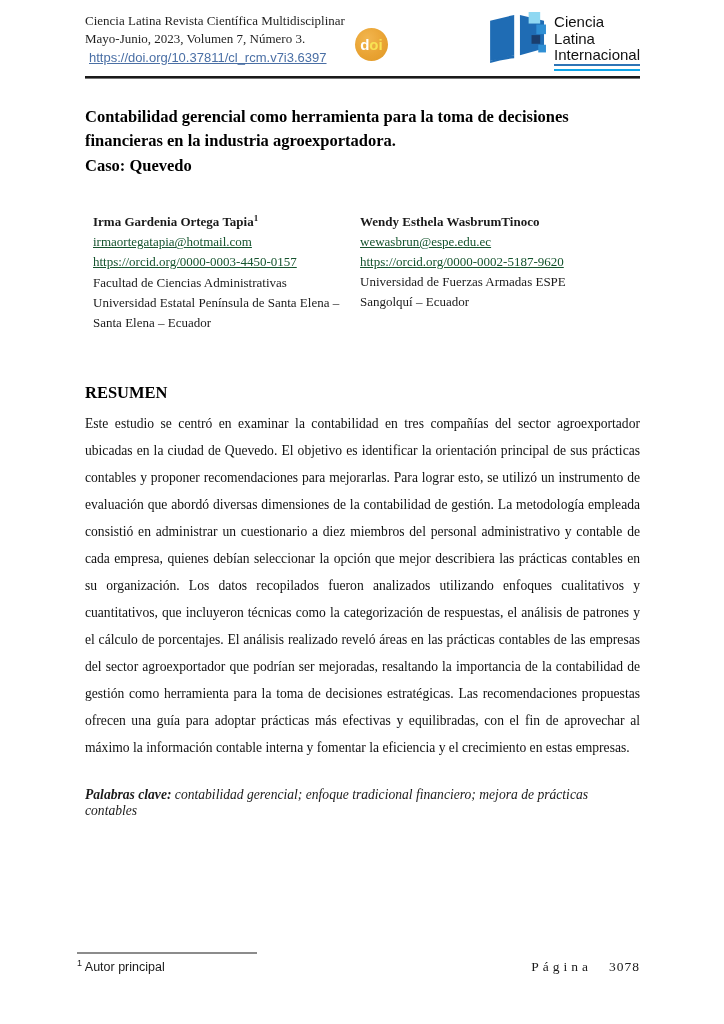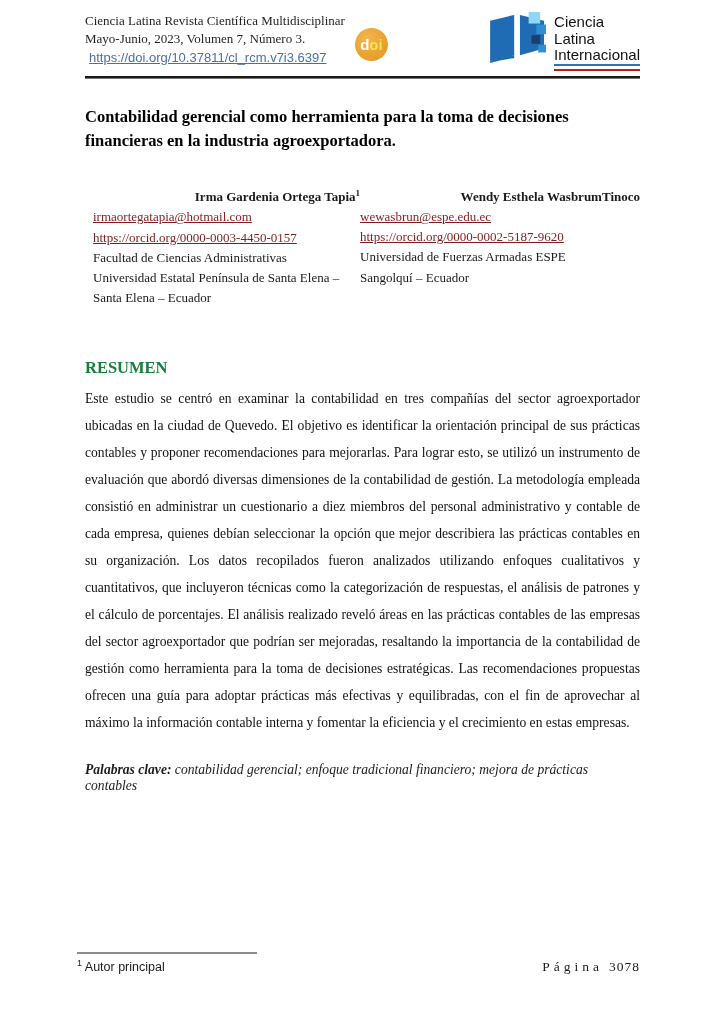--- a/index.html
+++ b/index.html
@@ -40,48 +40,48 @@
     flex: 0 0 auto;
   }
   .doi-badge .d { color: #ffffff; }
   .doi-badge .oi { color: #f8e253; }
 
   .logo { margin-left: auto; display: flex; align-items: flex-start; }
   .logo-book { flex: 0 0 auto; margin-right: 4px; }
   .logo-text {
     font-family: "Liberation Sans", sans-serif;
     font-size: 15px; line-height: 1.1; color: #111111;
-    border-bottom: 2px solid #b91c1c;
+    border-bottom: 2px solid #0ea5e9;
     padding-bottom: 3px;
     margin-top: 2px;
   }
   .logo-text .l3 { border-bottom: 2px solid #2e75b6; display: inline-block; }
 
   .header-rule {
     margin-top: 5px;
     height: 3px;
     background: linear-gradient(#1a1a1a 0 70%, #777 70% 100%);
   }
 
   
   .title-block { margin-top: 26px; font-weight: bold; font-size: 16.5px; line-height: 1.5; color: #000000; }
 
   
   .authors { display: flex; margin-top: 33px; padding-left: 8px; font-size: 13px; line-height: 1.55; }
   .author-col-left { flex: 0 0 267px; }
   .author-col-right { flex: 1 1 auto; }
-  .author-name { font-weight: bold; text-align: right; }
+  .author-name { font-weight: bold; }
   .author-name sup { font-size: 9px; }
   .author-link {
-    color: #7f1d1d; text-decoration: underline; display: inline-block;
+    color: #14532d; text-decoration: underline; display: inline-block;
   }
   .affil { color: #1a1a1a; }
 
   
-  .resumen-heading { margin-top: 50px; font-weight: bold; font-size: 16.5px; color: #15803d; }
+  .resumen-heading { margin-top: 50px; font-weight: bold; font-size: 16.5px; color: #000000; }
   .abstract {
     margin-top: 7px;
     font-size: 13.6px;
     line-height: 27px;
     text-align: justify;
     color: #111;
   }
   .keywords { margin-top: 26px; font-size: 13.6px; font-style: italic; font-family: Liberation Serif, serif; }
   .keywords .label { font-weight: bold; }
 
@@ -89,21 +89,21 @@
   .footnote-block { position: absolute; left: 77px; top: 916px; width: 555px; margin-top: 36px; }
   .footnote-rule { width: 180px; border-top: 2px solid #8c8c8c; margin-bottom: 4px; }
   .footnote-text { font-family: "Liberation Sans", sans-serif; font-size: 12.5px; color: #1a1a1a; }
   .footnote-text sup { font-size: 9px; }
 
   
   .page-footer {
     position: absolute; right: 84px; top: 959px;
     font-size: 13.5px; color: #1a1a1a;
   }
-  .page-footer .pg-label { letter-spacing: 4px; margin-right: 6px; }
+  .page-footer .pg-label { letter-spacing: 4px; margin-right: 17px; }
   .page-footer .pg-num { letter-spacing: 1px; }
 </style>
 </head>
 <body>
 
 <div class="page">
 
   <div class="header">
     <div class="header-left">
       <div>Ciencia Latina Revista Científica Multidisciplinar</div>
@@ -130,20 +130,21 @@
         <div class="l1">Ciencia</div>
         <div class="l2">Latina</div>
         <div><span class="l3">Internacional</span></div>
       </span>
     </div>
   </div>
   <div class="header-rule"></div>
 
   <div class="title-block">
     <div>Contabilidad gerencial como herramienta para la toma de decisiones financieras en la industria agroexportadora.</div>
+    <div>Caso: Quevedo</div>
   </div>
 
   <div class="authors">
     <div class="author-col-left">
       <div class="author-name"><span>Irma Gardenia Ortega Tapia</span><sup>1</sup></div>
       <div><a href="#" class="author-link">irmaortegatapia@hotmail.com</a></div>
       <div><a href="#" class="author-link">https://orcid.org/0000-0003-4450-0157</a></div>
       <div class="affil">Facultad de Ciencias Administrativas</div>
       <div class="affil">Universidad Estatal Península de Santa Elena –</div>
       <div class="affil">Santa Elena – Ecuador</div>

